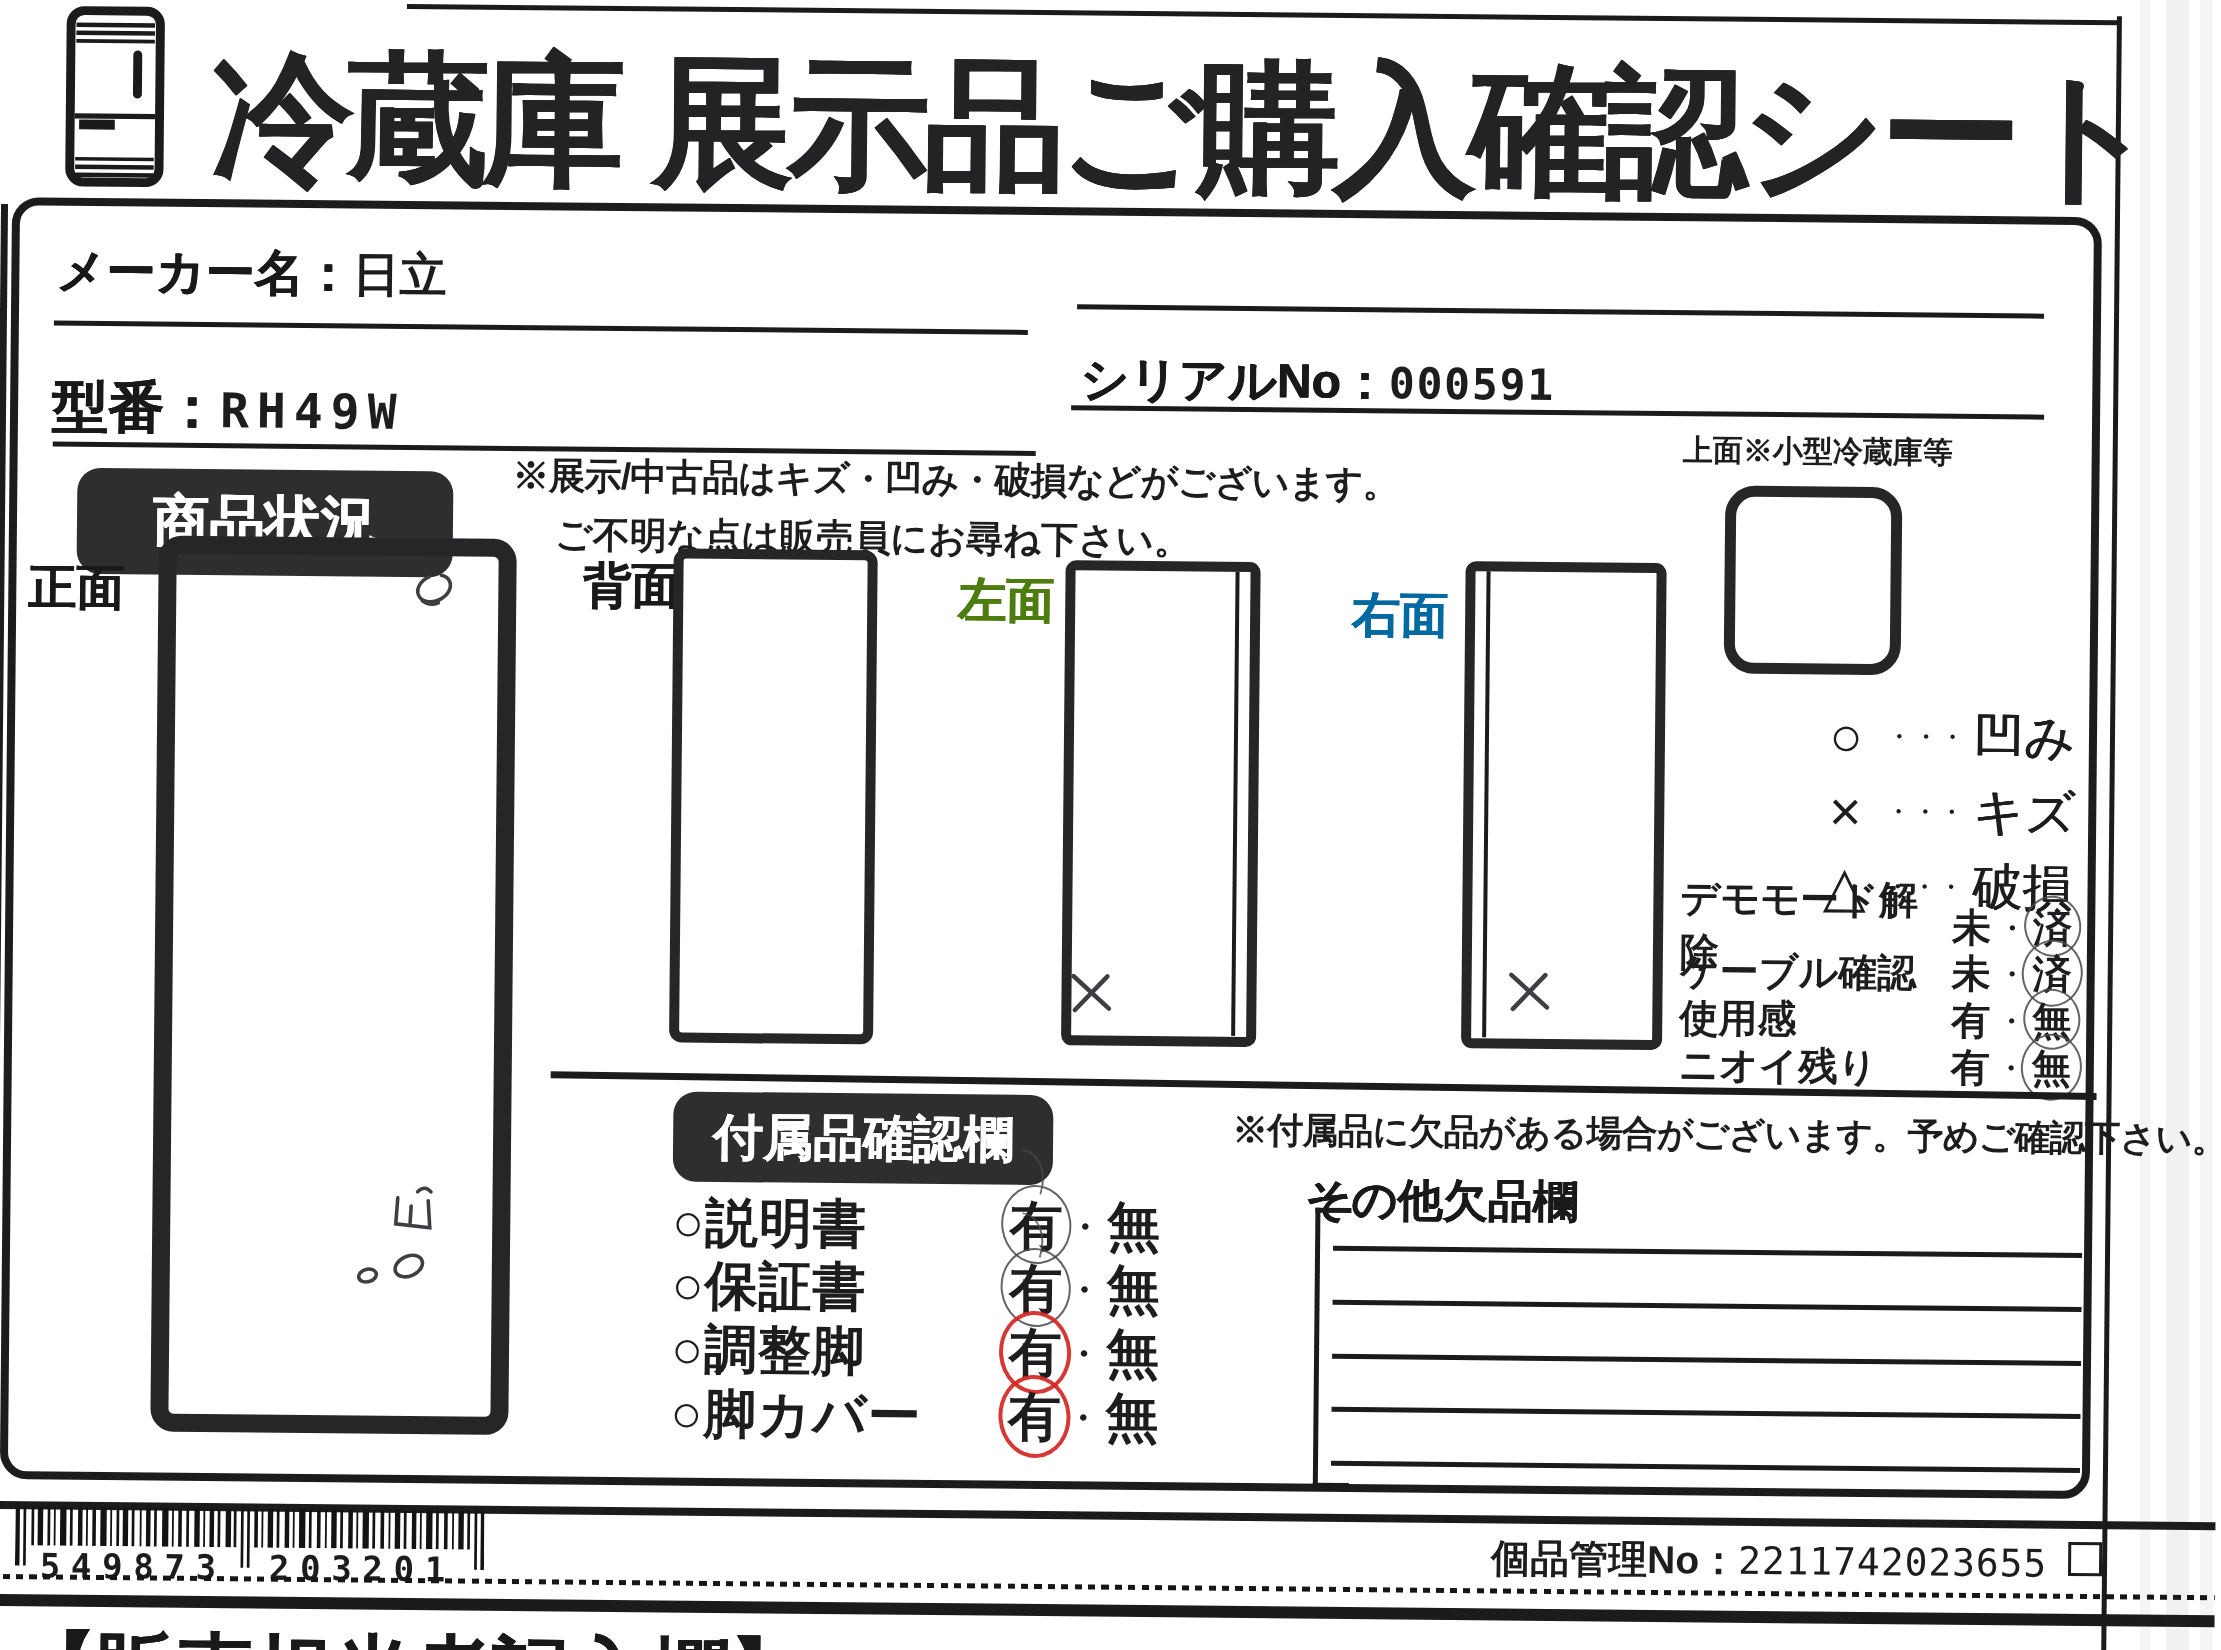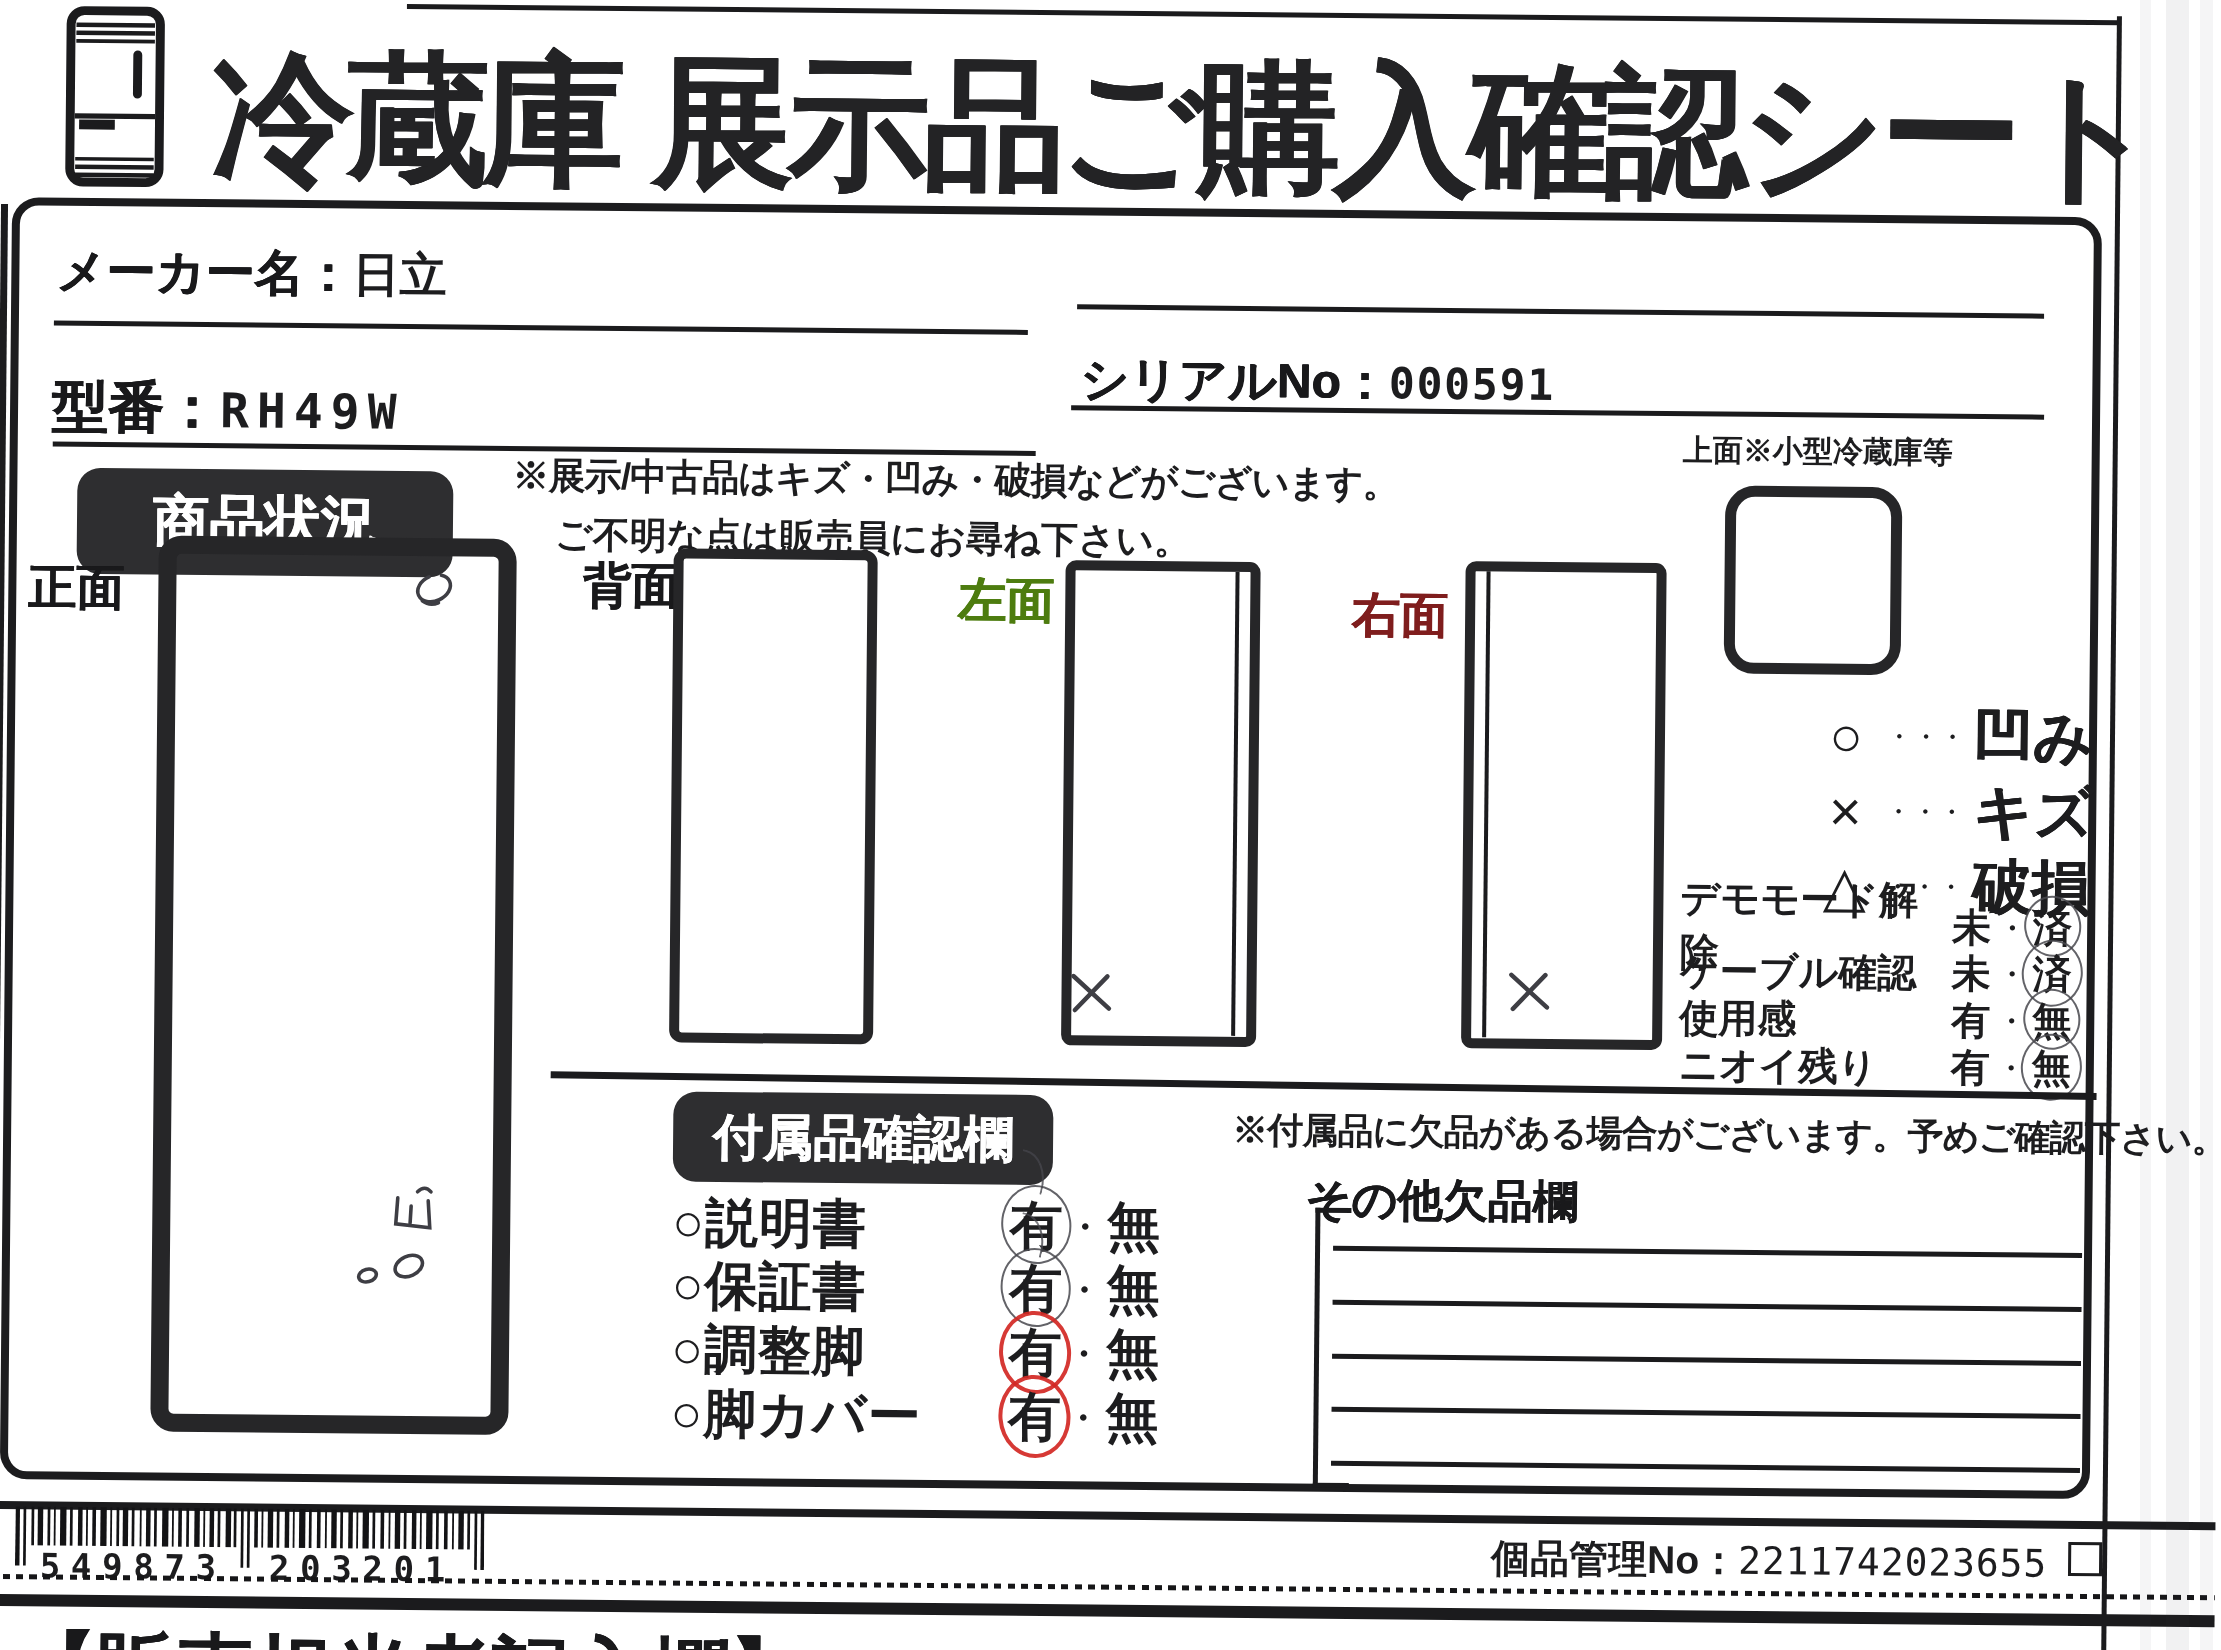--- a/index.html
+++ b/index.html
@@ -11,21 +11,21 @@
   .ink { background:#1c1c1e; }
   .hv { font-weight:900; text-shadow:0.6px 0 currentColor, -0.3px 0 currentColor; }
   .mono { font-family:"DejaVu Sans Mono", monospace; }
   .badge { background:#2e2e30; border-radius:23px; color:#ffffff; display:flex;
            align-items:center; justify-content:center; }
   .panel { border:solid #262628; background:transparent; }
   .line { background:#1b1b1d; }
   .leg-row { display:flex; align-items:center; height:75px; }
   .leg-sym { width:70px; font-size:56px; font-weight:500; text-align:center; }
   .leg-dots { width:93px; font-size:23px; letter-spacing:3.6px; text-align:center; font-weight:700; }
-  .leg-term { font-size:59px; font-weight:700; }
+  .leg-term { font-size:50px; font-weight:400; }
   .chk-row { display:flex; align-items:center; height:47px; font-size:39px; font-weight:700; }
   .chk-label { width:270px; }
   .chk-a { width:43px; text-align:center; }
   .chk-sep { width:38px; text-align:center; font-size:27px; }
   .chk-b { width:43px; text-align:center; }
   .acc-row { display:flex; align-items:center; height:61px; font-size:53px; font-weight:800; }
   .acc-label { width:336px; letter-spacing:0.9px; }
   .acc-a { width:56px; text-align:center; }
   .acc-sep { width:41px; text-align:center; font-size:34px; }
   .acc-b { width:57px; text-align:center; }
@@ -93,21 +93,21 @@
   <div class="abs panel" style="left:164px; top:534px; width:358px; height:896px; border-width:18px; border-radius:23px;"></div>
 
   <div class="abs hv" style="left:589px; top:548px; font-size:48px; color:#19191b;">背面</div>
   <div class="abs panel" style="left:679px; top:542px; width:204px; height:494px; border-width:10.7px; border-radius:12.5px;"></div>
 
   <div class="abs hv" style="left:964px; top:559px; font-size:48px; color:#4d7c0f;">左面</div>
   <div class="abs panel" style="left:1071px; top:550px; width:195px; height:485px; border-width:10.7px; border-radius:10.7px;">
     <div class="abs line" style="right:10.7px; top:0; width:4.5px; height:464px;"></div>
   </div>
 
-  <div class="abs hv" style="left:1358px; top:570px; font-size:48px; color:#7f1d1d;">右面</div>
+  <div class="abs hv" style="left:1358px; top:570px; font-size:48px; color:#0369a1;">右面</div>
   <div class="abs panel" style="left:1471px; top:547px; width:201px; height:487px; border-width:10.7px; border-radius:10.7px;">
     <div class="abs line" style="left:10.7px; top:0; width:4.5px; height:466px;"></div>
   </div>
 
   <div class="abs" style="left:1818px; top:681px;">
     <div class="leg-row">
       <span class="leg-sym">○</span>
       <span class="leg-dots">・・・</span>
       <span class="leg-term hv">凹み</span>
     </div>

